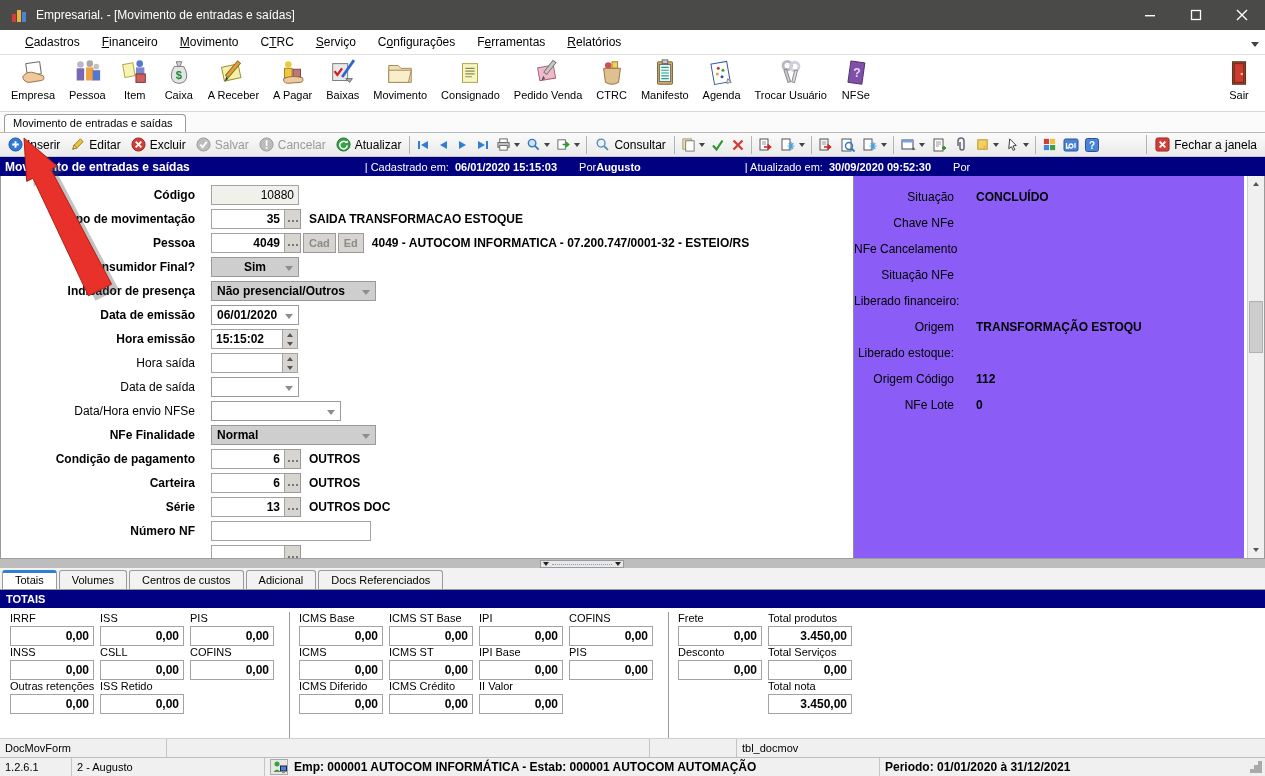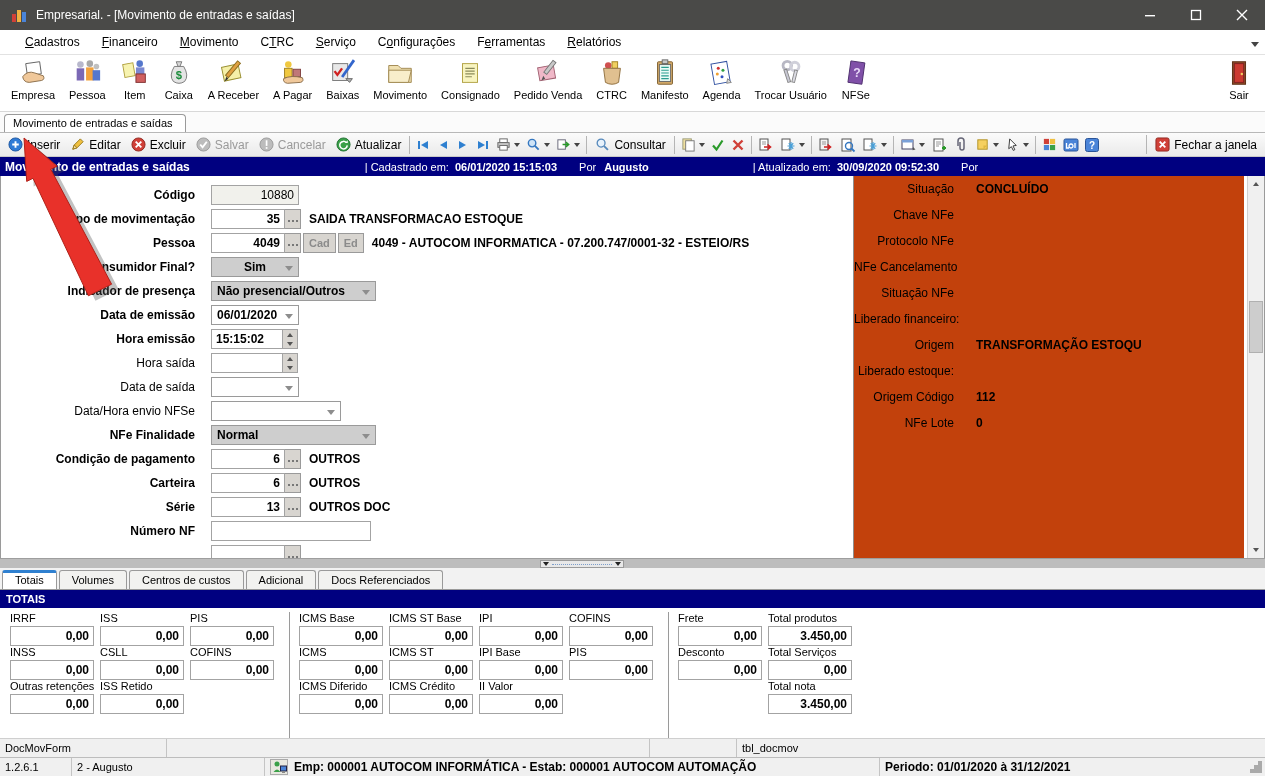--- a/index.html
+++ b/index.html
@@ -46,21 +46,21 @@
   .minibtn { height:20px; background:#d8d5d0; border:1px solid #9a9a9a; color:#8b8b8b; font-size:11px; display:flex; align-items:center; justify-content:center; margin-left:2px; padding:0 5px; }
   .sel { height:20px; background:#cecece; border:1px solid #9a9a9a; display:flex; align-items:center; position:relative; font-size:12px; font-weight:bold; padding-left:5px; }
   .sel.center { justify-content:center; padding-left:0; }
   .sel.white { background:#fff; }
   .chv { position:absolute; right:5px; top:8px; width:0; height:0; border-left:4px solid transparent; border-right:4px solid transparent; border-top:5px solid #8d8d8d; }
   .spin { width:15px; height:20px; border:1px solid #a3a3a3; border-left:none; background:#d8d5d0; display:flex; flex-direction:column; }
   .spin span { flex:1; display:flex; align-items:center; justify-content:center; }
   .tri-up{width:0;height:0;border-left:3px solid transparent;border-right:3px solid transparent;border-bottom:4px solid #555;}
   .tri-dn{width:0;height:0;border-left:3px solid transparent;border-right:3px solid transparent;border-top:4px solid #555;}
   .desc { margin-left:8px; font-weight:bold; font-size:12px; white-space:nowrap; }
-  .rightpanel { position:absolute; left:852px; top:0; bottom:0; width:391px; border-left:1px solid #8f8f8f; padding-top:0; background:#c2410c; }
+  .rightpanel { position:absolute; left:852px; top:0; bottom:0; width:391px; border-left:1px solid #8f8f8f; padding-top:8px; background:#8b5cf6; }
   .dr { height:26px; display:flex; align-items:center; }
   .dl { width:100px; text-align:right; font-size:12px; white-space:nowrap; }
   .dv { margin-left:22px; font-size:12px; font-weight:bold; white-space:nowrap; }
   .vscroll { position:absolute; right:0; top:0; bottom:0; width:17px; background:#f0f0f0; border-left:1px solid #d0d0d0; }
   .varr { position:absolute; left:2px; width:12px; height:12px; display:flex; align-items:center; justify-content:center; }
   .vthumb { position:absolute; left:1px; width:14px; top:125px; height:52px; background:#cdcdcd; border:1px solid #b0b0b0; }
   .splitter { height:10px; background:#bdbdbd; border-top:1px solid #9e9e9e; position:relative; }
   .collapse { position:absolute; left:540px; top:1px; width:84px; height:8px; background:#e8e8e8; border:1px solid #9a9a9a; display:flex; align-items:center; justify-content:space-between; padding:0 2px; }
   .collapse .dots { flex:1; margin:0 3px; border-top:1px dotted #7d9ecb; height:1px; }
   .cchv { width:0;height:0;border-left:3px solid transparent;border-right:3px solid transparent;border-top:4px solid #222; }
@@ -480,21 +480,21 @@
       </svg>
     <span>Fechar a janela</span>
   </span>
 </div>
 
 <div class="capbar">
   <span class="cap-title">Movimento de entradas e saídas</span>
   <span style="margin-left:175px">| Cadastrado em:</span>
   <b style="margin-left:6px">06/01/2020 15:15:03</b>
   <span style="margin-left:22px">Por</span>
-  <b style="margin-left:8px">Augusto</b>
+  <b style="margin-left:0">Augusto</b>
   <span style="margin-left:104px">| Atualizado em:</span>
   <b style="margin-left:6px">30/09/2020 09:52:30</b>
   <span style="margin-left:22px">Por</span>
 </div>
 
 <div class="formarea">
   <div class="leftform">
     <div class="fr">
       <span class="fl b">Código</span>
       <div class="tb ro w88">
@@ -638,24 +638,20 @@
     </div>
   </div>
 
   <div class="rightpanel">
     <div class="dr">
         <span class="dl">Situação</span>
         <span class="dv">CONCLUÍDO</span>
       </div>
     <div class="dr">
         <span class="dl">Chave NFe</span>
-        <span class="dv"></span>
-      </div>
-    <div class="dr">
-        <span class="dl">Protocolo NFe</span>
         <span class="dv"></span>
       </div>
     <div class="dr">
         <span class="dl">NFe Cancelamento</span>
         <span class="dv"></span>
       </div>
     <div class="dr">
         <span class="dl">Situação NFe</span>
         <span class="dv"></span>
       </div>

